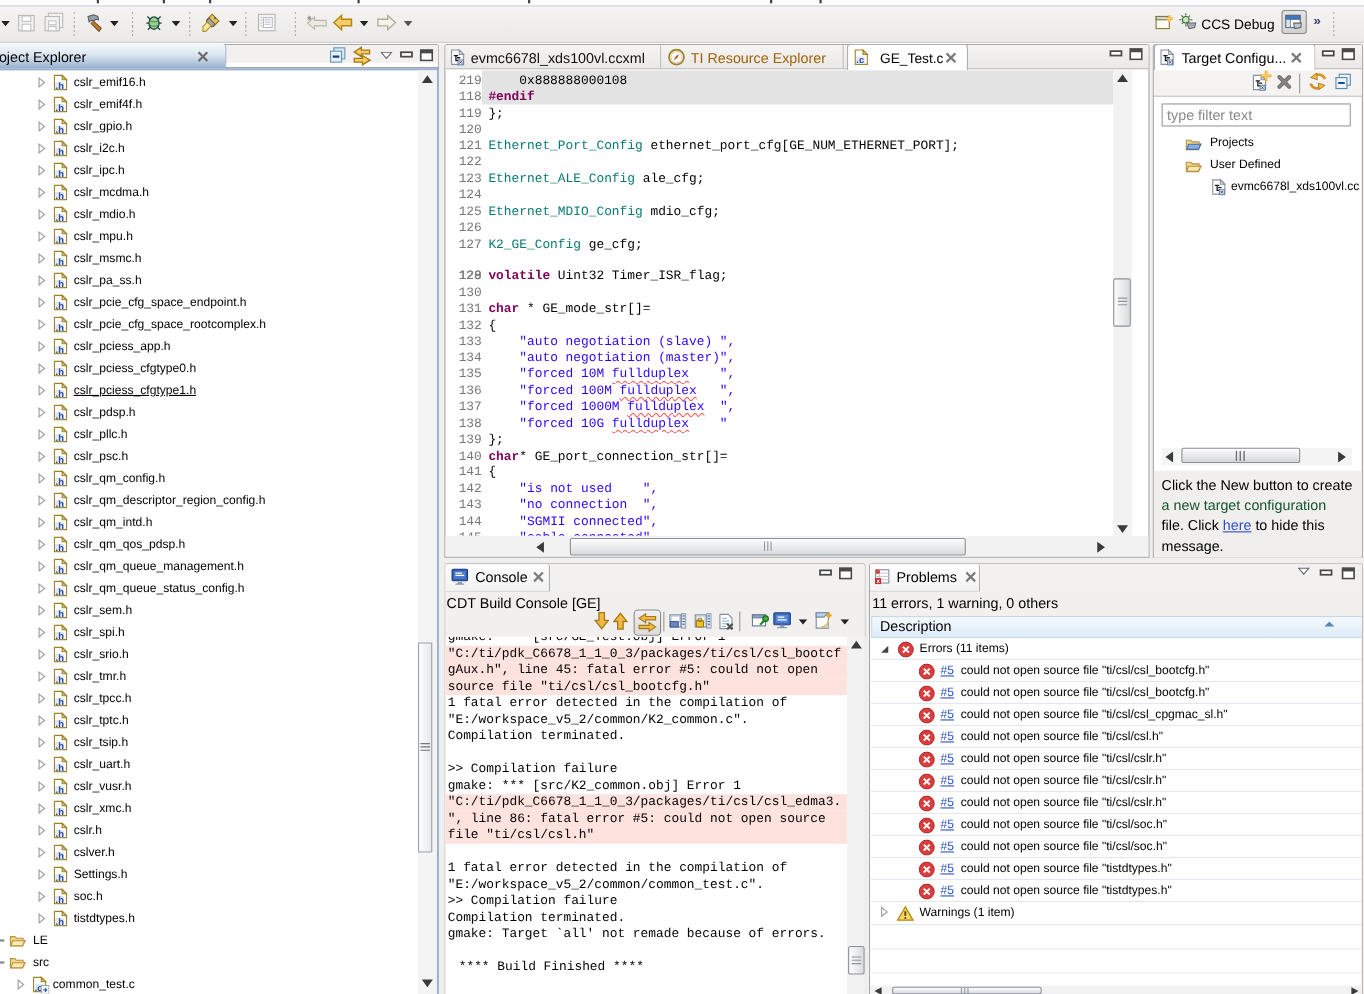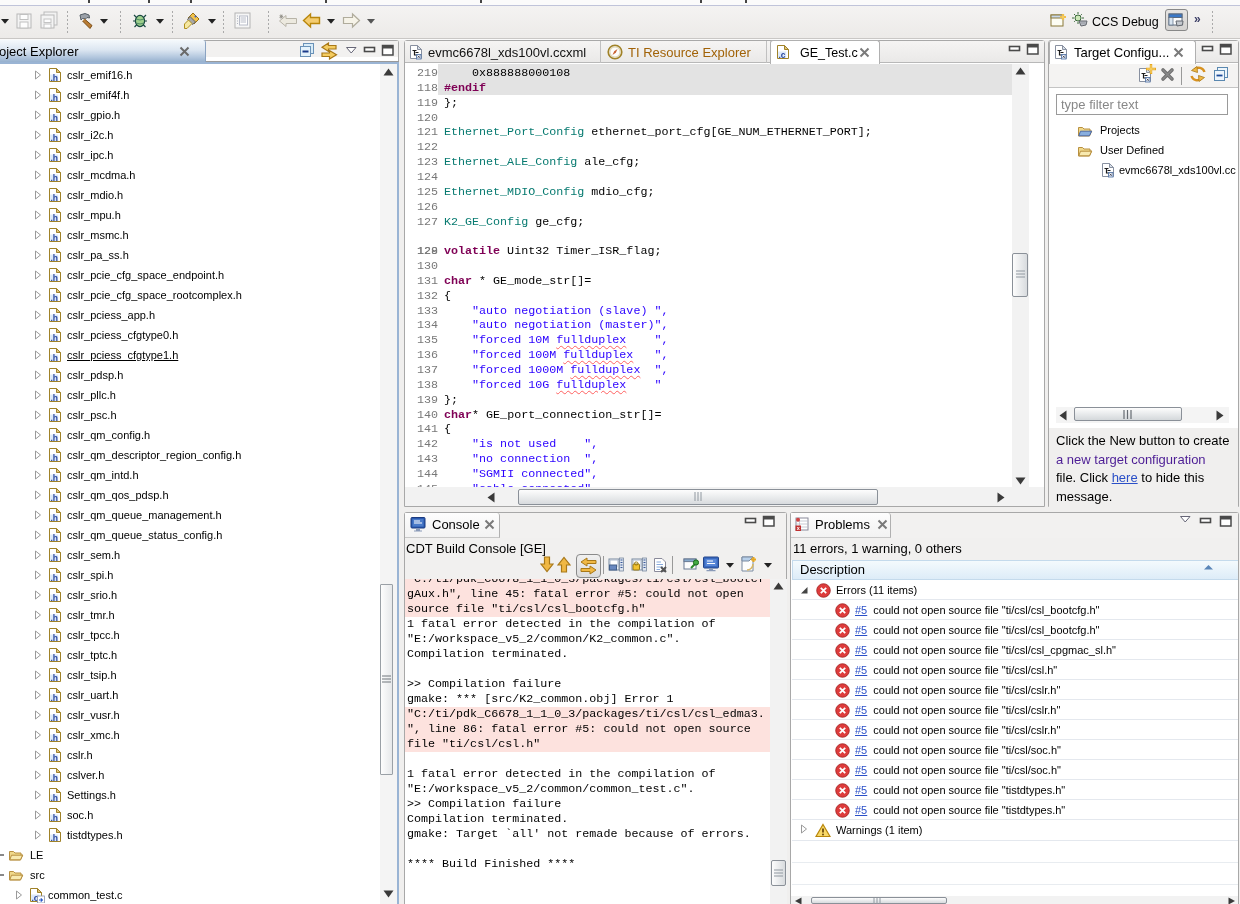--- a/index.html
+++ b/index.html
@@ -763,21 +763,21 @@
   </svg>
 <svg style="position:absolute;left:1216px;top:410px;" width="8" height="11" viewBox="0 0 8 11">
     <path d="M0.5 0.5 V10.5 L7.5 5.5 Z" fill="#3a3a3a"></path>
   </svg>
 <div style="position:absolute;left:1074px;top:407px;width:108px;height:14px;background:linear-gradient(#fdfdfd,#d4d8db);border:1px solid #8a9098;border-radius:2px;"></div>
 <svg style="position:absolute;left:1123px;top:410px;" width="11" height="9" viewBox="0 0 11 9">
     <path d="M1 0 V9 M4.5 0 V9 M8 0 V9" stroke="#666c72" stroke-width="1.2"></path>
   </svg>
 <div style="position:absolute;left:1049px;top:428px;width:189px;height:79px;background:#f0efee;"></div>
 <div style="position:absolute;left:1056px;font-size:13px;color:#000;white-space:nowrap;top:433px;">Click the New button to create</div>
-<div style="position:absolute;left:1056px;font-size:13px;color:#4c1d95;white-space:nowrap;top:451.5px;">a new target configuration</div>
+<div style="position:absolute;left:1056px;font-size:13px;color:#14532d;white-space:nowrap;top:451.5px;">a new target configuration</div>
 <div style="position:absolute;left:1056px;font-size:13px;color:#000;white-space:nowrap;top:470px;">file. Click <a class="lnk" href="#h">here</a> to hide this</div>
 <div style="position:absolute;left:1056px;font-size:13px;color:#000;white-space:nowrap;top:488.5px;">message.</div>
 <div style="position:absolute;left:404px;top:512px;width:383px;height:394px;background:#fff;border:1px solid #a8a8a8;border-bottom:none;border-radius:3px 3px 0 0;"></div>
 <div style="position:absolute;left:405px;top:513px;width:381px;height:25px;background:#f2f1f0;"></div>
 <div style="position:absolute;left:405px;top:513px;width:95px;height:25px;background:linear-gradient(#fdfdfd,#f2f2f2);border:1px solid #b0b0b0;border-top:none;border-left:none;border-radius:0 3px 0 0;border-bottom:1px solid #c8c8c8;"></div>
 <svg style="position:absolute;left:410px;top:516px;" width="17" height="17" viewBox="0 0 17 17">
     <rect x="1" y="1.5" width="14" height="10.5" rx="1" fill="#2a5ab0" stroke="#1a3a80"></rect>
     <rect x="2.5" y="3" width="11" height="7.5" fill="#4a7ac8"></rect>
     <path d="M4 5 H10 M4 7 H12" stroke="#fff" stroke-width="1.2"></path>
     <path d="M6 13 h4 v1.5 h2 v1 h-8 v-1 h2 z" fill="#8a9ab8"></path>
@@ -846,40 +846,41 @@
 <svg style="position:absolute;left:740px;top:555px;" width="18" height="18" viewBox="0 0 18 18">
     <path d="M2 2 H13 V16 H2 Z" fill="#fdfdfd" stroke="#7a8aa0"></path>
     <path d="M2 2 H13 L9 6 H2 Z" fill="#b8d0ea" stroke="#7a8aa0"></path>
     <path d="M13 9 A6 6 0 0 1 7 15" fill="none" stroke="#d8b868" stroke-width="1.6"></path>
     <path d="M13.5 2 v5 M11 4.5 h5" stroke="#e8a820" stroke-width="2"></path>
   </svg>
 <svg style="position:absolute;left:764px;top:563px;" width="8" height="5" viewBox="0 0 8 5">
     <path d="M0 0 H8 L4 4.8 Z" fill="#222"></path>
   </svg>
 <div style="position:absolute;left:405px;top:579px;width:365px;height:325px;background:#fff;overflow:hidden;">
+<div class="mono" style="position:relative;padding-left:2px;top:-7.0px;height:15px;line-height:15px;color:#000;">gmake: *** [src/GE_Test.obj] Error 1</div>
 <div class="mono" style="position:relative;padding-left:2px;top:-7.0px;height:15px;line-height:15px;background:#fde2de;color:#000;">"C:/ti/pdk_C6678_1_1_0_3/packages/ti/csl/csl_bootcf</div>
 <div class="mono" style="position:relative;padding-left:2px;top:-7.0px;height:15px;line-height:15px;background:#fde2de;color:#000;">gAux.h", line 45: fatal error #5: could not open</div>
 <div class="mono" style="position:relative;padding-left:2px;top:-7.0px;height:15px;line-height:15px;background:#fde2de;color:#000;">source file "ti/csl/csl_bootcfg.h"</div>
 <div class="mono" style="position:relative;padding-left:2px;top:-7.0px;height:15px;line-height:15px;color:#000;">1 fatal error detected in the compilation of</div>
 <div class="mono" style="position:relative;padding-left:2px;top:-7.0px;height:15px;line-height:15px;color:#000;">"E:/workspace_v5_2/common/K2_common.c".</div>
 <div class="mono" style="position:relative;padding-left:2px;top:-7.0px;height:15px;line-height:15px;color:#000;">Compilation terminated.</div>
 <div class="mono" style="position:relative;padding-left:2px;top:-7.0px;height:15px;line-height:15px;color:#000;"></div>
 <div class="mono" style="position:relative;padding-left:2px;top:-7.0px;height:15px;line-height:15px;color:#000;">&gt;&gt; Compilation failure</div>
 <div class="mono" style="position:relative;padding-left:2px;top:-7.0px;height:15px;line-height:15px;color:#000;">gmake: *** [src/K2_common.obj] Error 1</div>
 <div class="mono" style="position:relative;padding-left:2px;top:-7.0px;height:15px;line-height:15px;background:#fde2de;color:#000;">"C:/ti/pdk_C6678_1_1_0_3/packages/ti/csl/csl_edma3.</div>
 <div class="mono" style="position:relative;padding-left:2px;top:-7.0px;height:15px;line-height:15px;background:#fde2de;color:#000;">", line 86: fatal error #5: could not open source</div>
 <div class="mono" style="position:relative;padding-left:2px;top:-7.0px;height:15px;line-height:15px;background:#fde2de;color:#000;">file "ti/csl/csl.h"</div>
 <div class="mono" style="position:relative;padding-left:2px;top:-7.0px;height:15px;line-height:15px;color:#000;"></div>
 <div class="mono" style="position:relative;padding-left:2px;top:-7.0px;height:15px;line-height:15px;color:#000;">1 fatal error detected in the compilation of</div>
 <div class="mono" style="position:relative;padding-left:2px;top:-7.0px;height:15px;line-height:15px;color:#000;">"E:/workspace_v5_2/common/common_test.c".</div>
 <div class="mono" style="position:relative;padding-left:2px;top:-7.0px;height:15px;line-height:15px;color:#000;">&gt;&gt; Compilation failure</div>
 <div class="mono" style="position:relative;padding-left:2px;top:-7.0px;height:15px;line-height:15px;color:#000;">Compilation terminated.</div>
 <div class="mono" style="position:relative;padding-left:2px;top:-7.0px;height:15px;line-height:15px;color:#000;">gmake: Target `all' not remade because of errors.</div>
 <div class="mono" style="position:relative;padding-left:2px;top:-7.0px;height:15px;line-height:15px;color:#000;"></div>
-<div class="mono" style="position:relative;padding-left:2px;top:-7.0px;height:15px;line-height:15px;color:#000;">**** Build Finished ****</div>
+<div class="mono" style="position:relative;padding-left:12px;top:-7.0px;height:15px;line-height:15px;color:#000;">**** Build Finished ****</div>
 </div>
 <div style="position:absolute;left:770px;top:579px;width:17px;height:325px;background:#f2f2f2;"></div>
 <svg style="position:absolute;left:773px;top:582px;" width="11" height="8" viewBox="0 0 11 8">
     <path d="M5.5 0.5 L10.5 7.5 H0.5 Z" fill="#3a3a3a"></path>
   </svg>
 <div style="position:absolute;left:771px;top:860px;width:15px;height:26px;background:linear-gradient(90deg,#fdfdfd,#d8dbde);border:1px solid #8a9098;border-radius:2px;"></div>
 <svg style="position:absolute;left:774px;top:869px;" width="9" height="9" viewBox="0 0 9 9">
     <path d="M0 1 H9 M0 4 H9 M0 7 H9" stroke="#9098a0" stroke-width="1"></path>
   </svg>
 <div style="position:absolute;left:790px;top:512px;width:449px;height:394px;background:#fff;border:1px solid #a8a8a8;border-bottom:none;border-radius:3px 3px 0 0;"></div>

